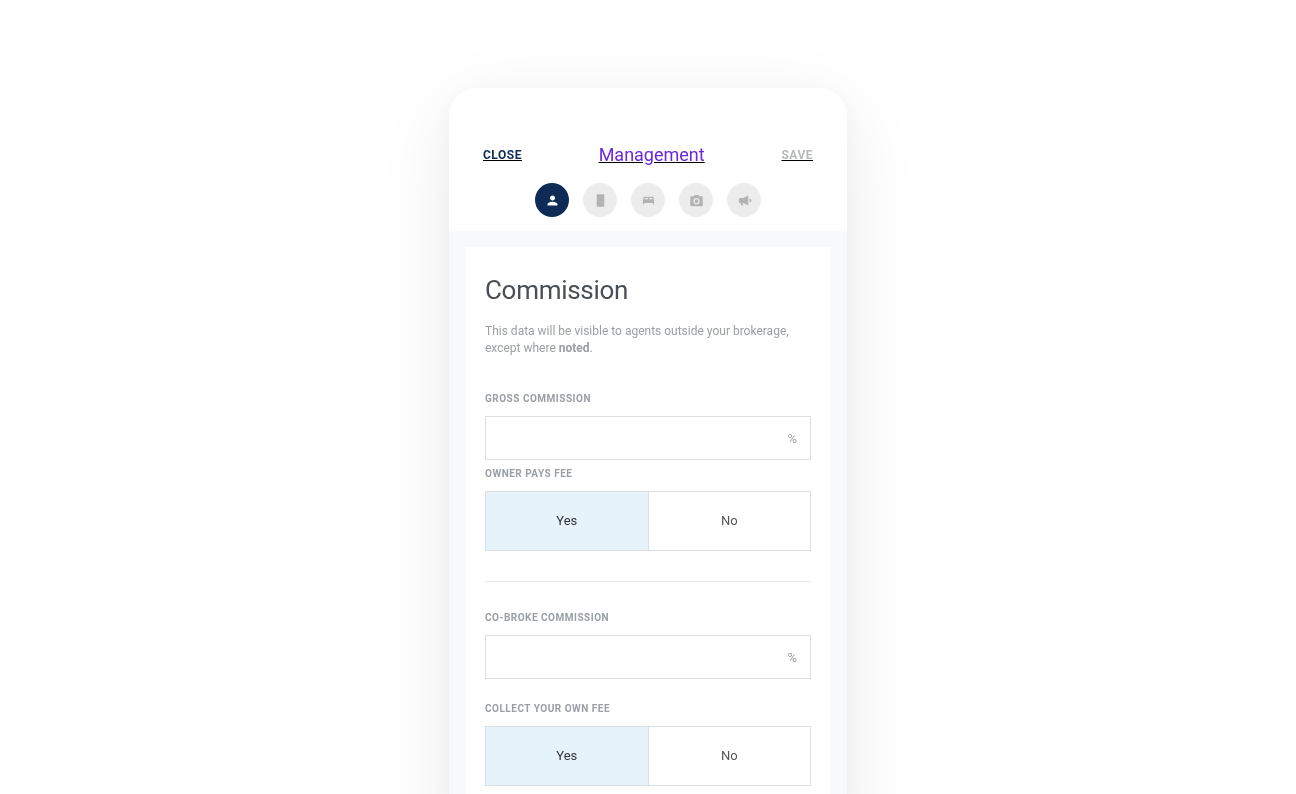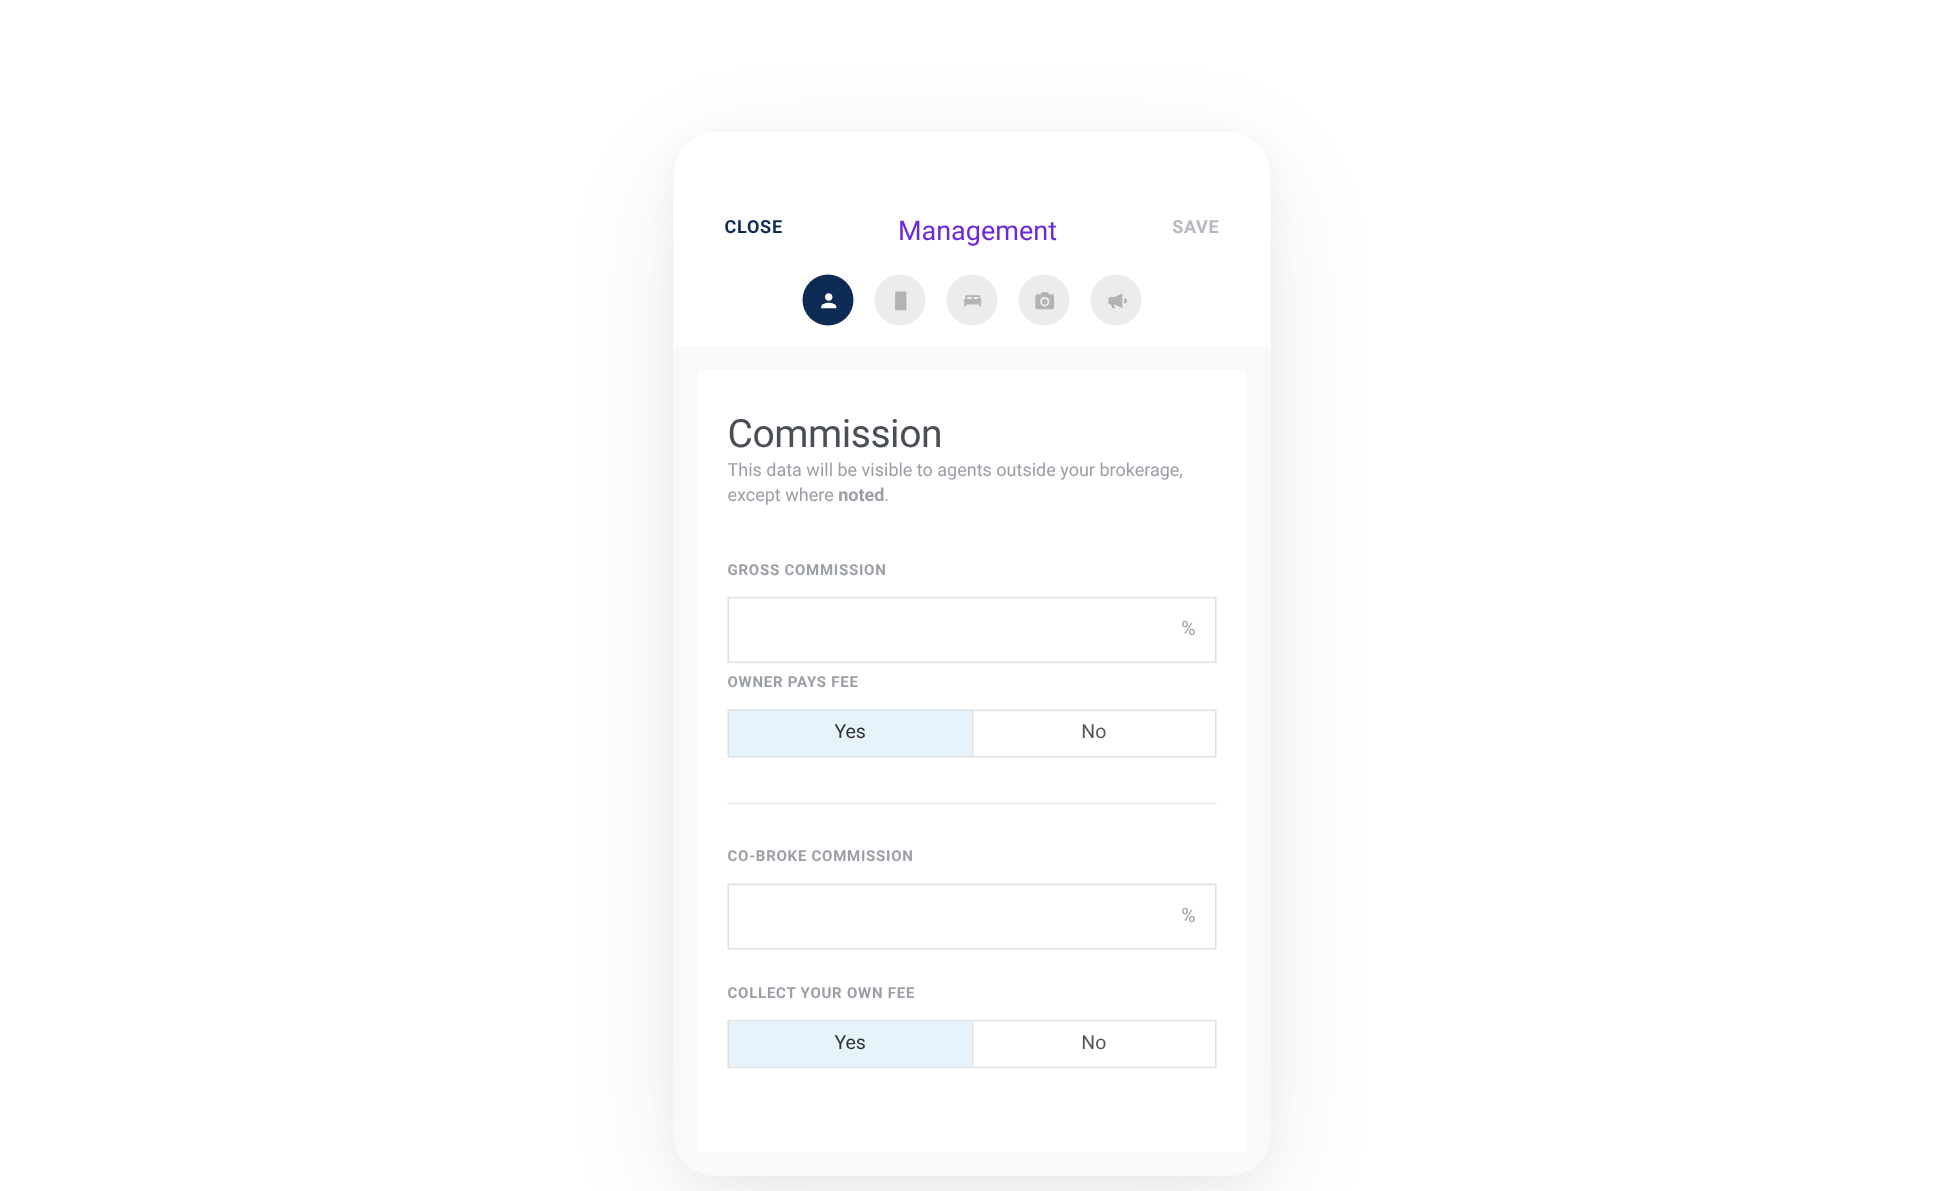--- a/index.html
+++ b/index.html
@@ -21,21 +21,23 @@
       top: 88px;
       width: 398px;
       background: #ffffff;
       border-radius: 28px;
       box-shadow: 0 20px 80px rgba(0,0,0,0.08), 0 4px 20px rgba(0,0,0,0.04);
       overflow: hidden;
     }
     .header {
       padding: 56px 34px 18px 34px;
       display: flex;
+      align-items: center;
       justify-content: space-between;
+      text-decoration: underline;
     }
     .header-close {
       font-size: 12px;
       font-weight: 700;
       letter-spacing: 0.5px;
       color: #0e2b56;
       cursor: pointer;
     }
     .header-title {
       font-size: 18px;
@@ -80,20 +82,21 @@
     }
     .card {
       background: #ffffff;
       padding: 28px 20px 30px 20px;
     }
     .card-title {
       font-size: 26px;
       font-weight: 400;
       color: #4a4e55;
       letter-spacing: -0.3px;
+      margin-bottom: 18px;
     }
     .card-subtitle {
       font-size: 12px;
       color: #9a9ea5;
       line-height: 1.4;
       margin-bottom: 36px;
     }
     .card-subtitle strong {
       font-weight: 700;
       color: #9a9ea5;
@@ -135,21 +138,21 @@
       font-weight: 700;
       color: #9a9ea5;
     }
     .toggle-group {
       display: flex;
       border: 1px solid #dcdfe4;
       margin-bottom: 30px;
     }
     .toggle-option {
       flex: 1;
-      height: 30px;
+      height: 58px;
       display: flex;
       align-items: center;
       justify-content: center;
       font-size: 13px;
       color: #555;
       cursor: pointer;
       background: #ffffff;
     }
     .toggle-option.selected {
       background: #e7f3fb;

